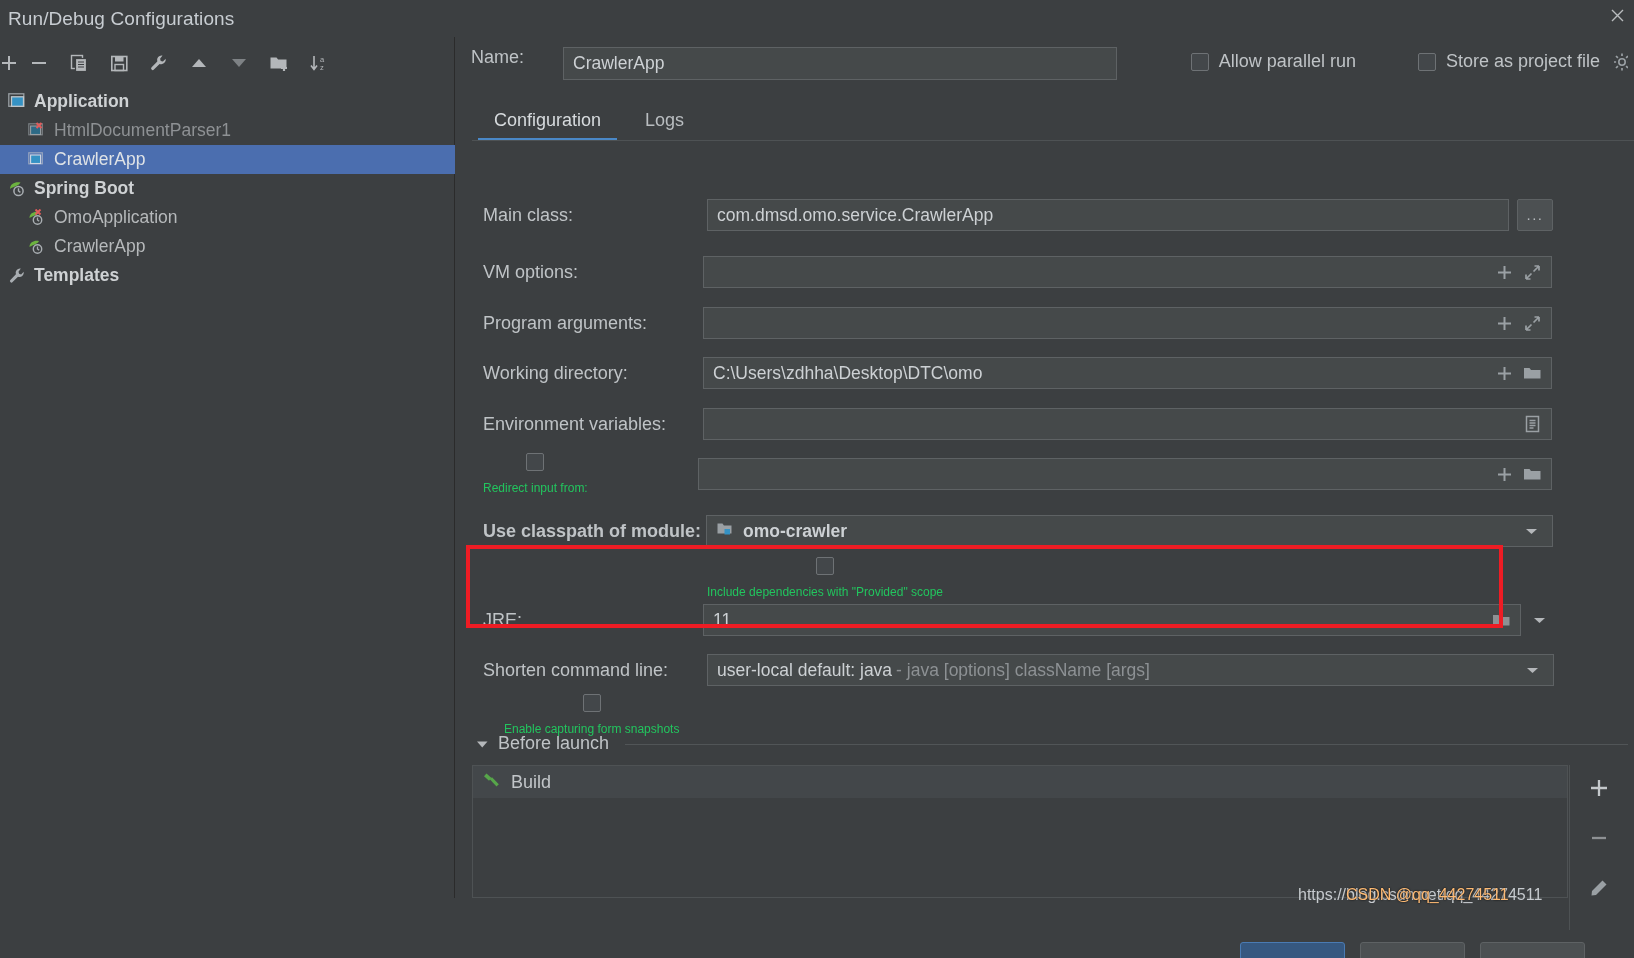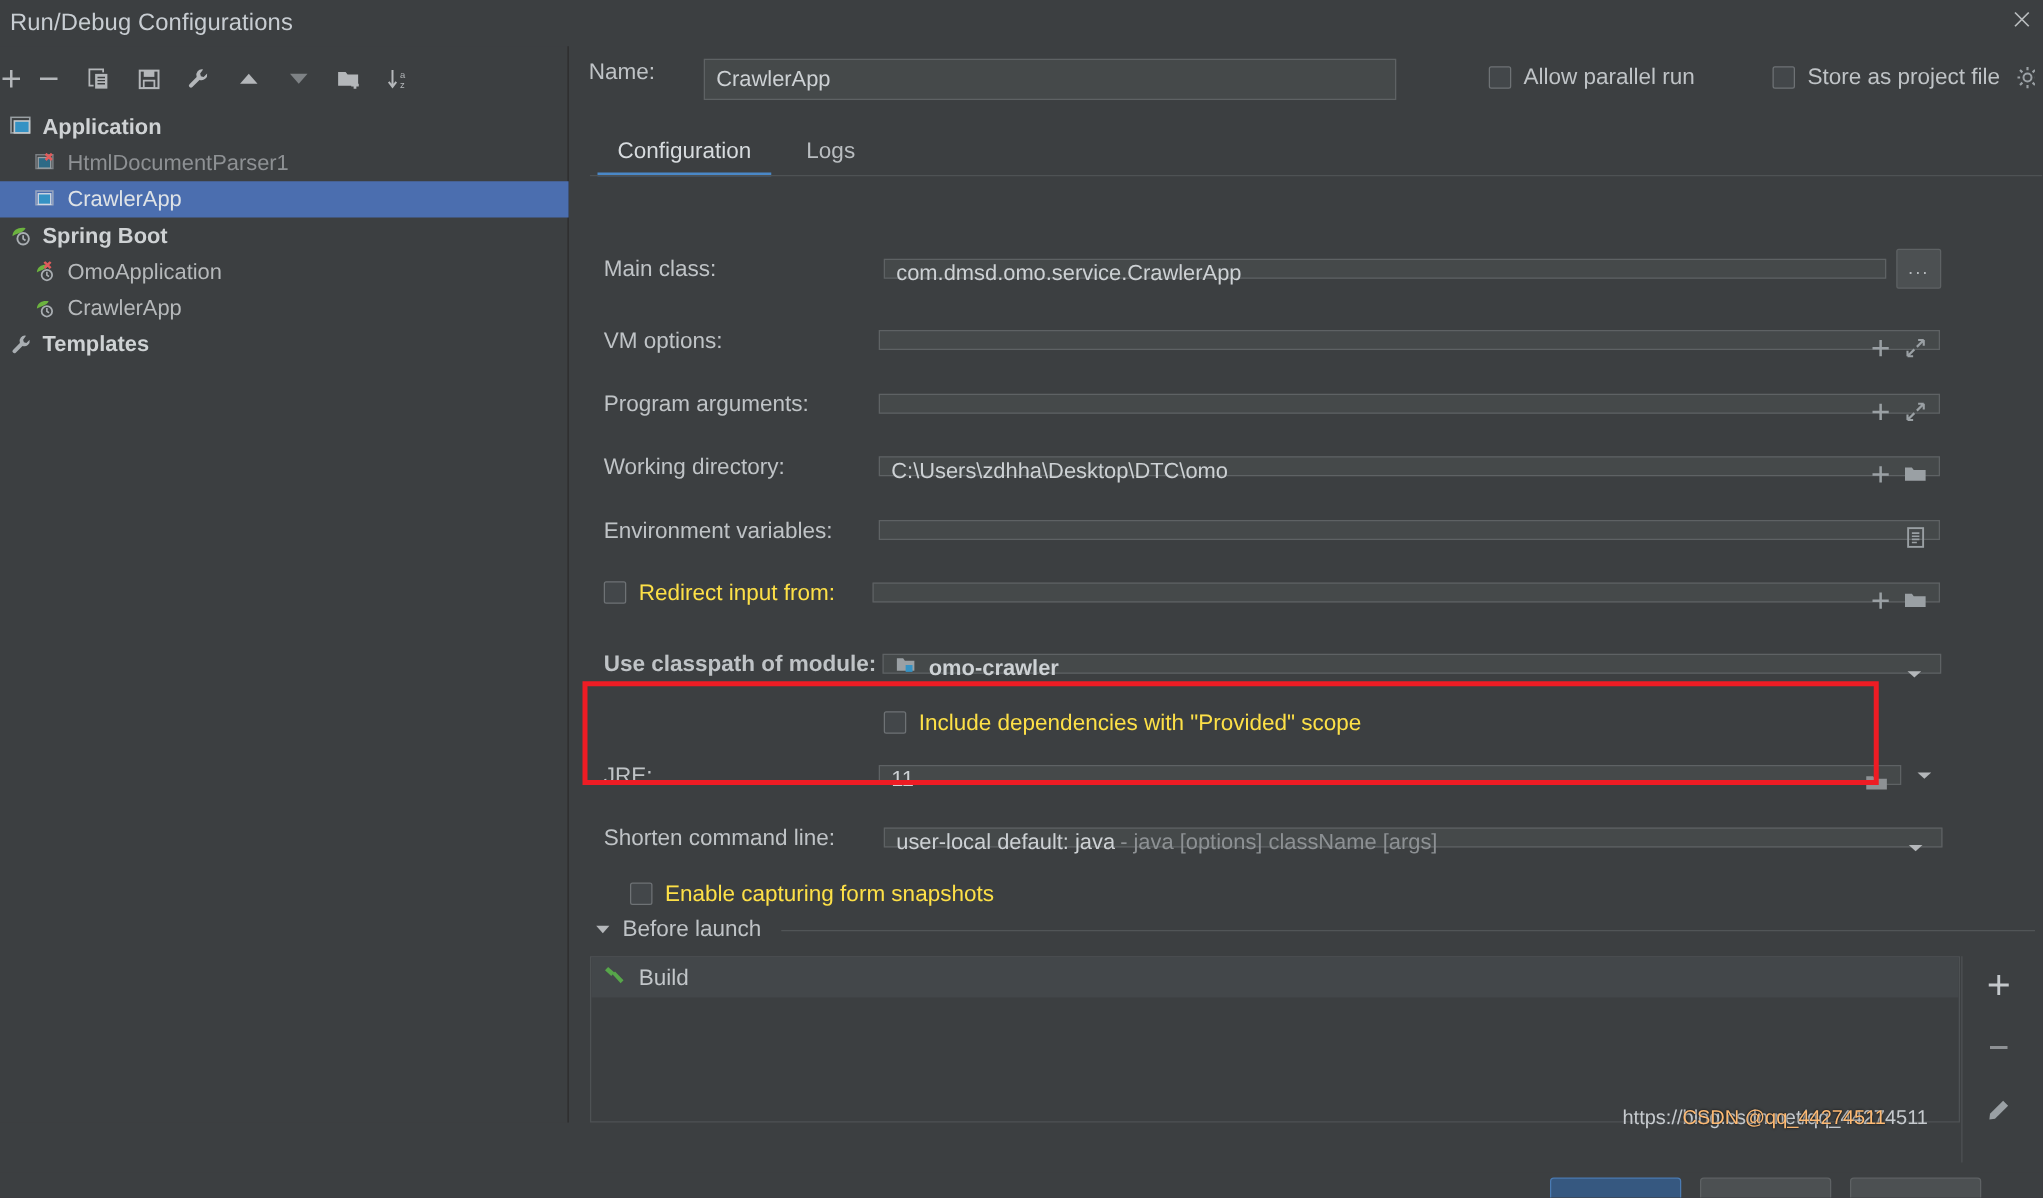--- a/index.html
+++ b/index.html
@@ -87,36 +87,36 @@
   .tab.active::after {
     content: ""; position: absolute; left: 6px; right: 6px; bottom: 0; height: 3px; background: #4a88c7;
   }
   .tab-divider { position: absolute; left: 16px; top: 103px; right: 0; height: 1px; background: #4e5254; }
 
   
   .form { position: absolute; left: 0; top: 112px; right: 0; bottom: 0; }
   .frow { position: absolute; left: 0; right: 0; height: 36px; display: flex; align-items: center; }
   .flabel { font-size: 18px; color: #bfc3c6; position: absolute; }
   .fctrl {
-    position: absolute; height: 16px; background: #45494a; border: 1px solid #5e6264;
-    display: flex; align-items: flex-start; color: #cdd1d4; font-size: 17.5px;
+    position: absolute; height: 32px; background: #45494a; border: 1px solid #5e6264;
+    display: flex; align-items: center; color: #cdd1d4; font-size: 17.5px;
   }
   .fctrl .val { padding-left: 9px; white-space: nowrap; overflow: hidden; }
   .fctrl .val.muted { color: #8d9194; }
   .field-icons { margin-left: auto; display: flex; align-items: center; gap: 2px; padding-right: 6px; }
   .ficon { width: 26px; height: 26px; display: flex; align-items: center; justify-content: center; }
   .dots-btn {
     position: absolute; width: 36px; height: 32px; background: #4c5052; border: 1px solid #5e6264;
     display: flex; align-items: center; justify-content: center; color: #b6babd;
     font-size: 15px; letter-spacing: 1.5px; line-height: 6px; border-radius: 2px;
   }
   .combo-arrow {
     width: 30px; height: 30px; display: flex; align-items: center; justify-content: center;
   }
-  .inline-chk { display: flex; align-items: center; gap: 10px; font-size: 18px; color: #fde047; position: absolute; }
+  .inline-chk { display: flex; align-items: center; gap: 10px; font-size: 12px; color: #22c55e; position: absolute; flex-direction: column; }
 
   
   .red-box {
     position: absolute; left: 466px; top: 545px; width: 1037px; height: 83px;
     border: 4px solid #ee1c24; pointer-events: none; z-index: 50;
   }
 
   
   .bl-header { position: absolute; left: 476px; top: 733px; display: flex; align-items: center; gap: 9px; }
   .bl-title { font-size: 18px; color: #bfc3c6; }

